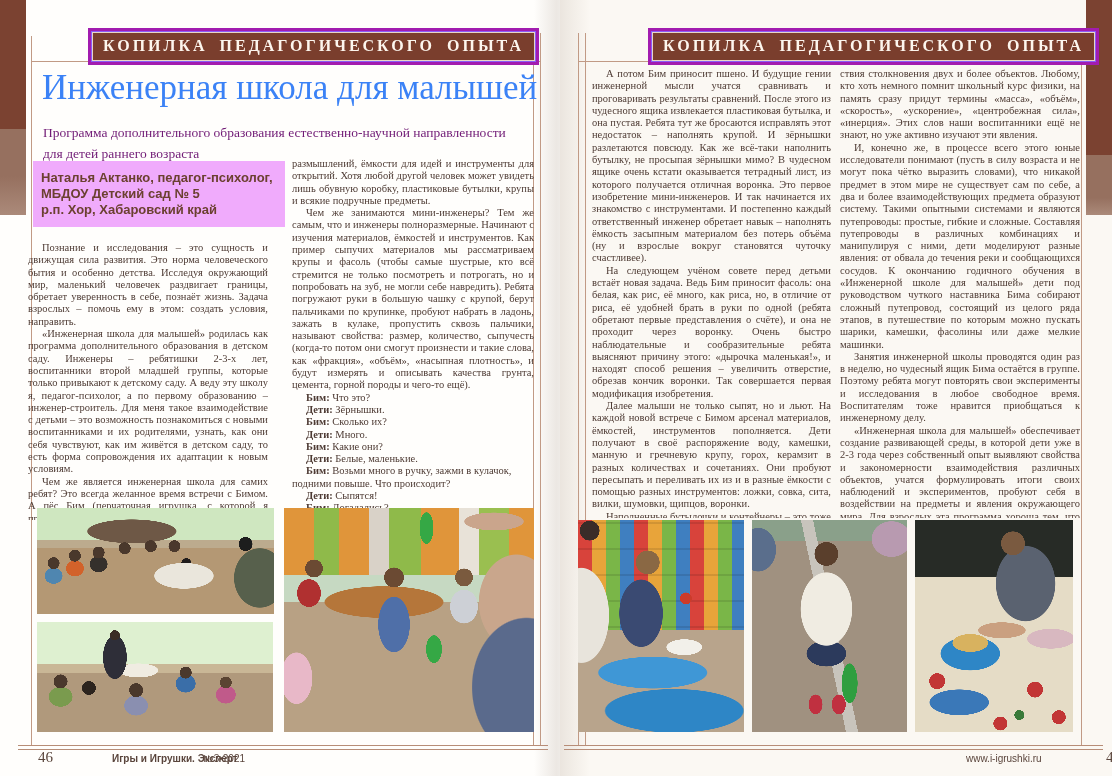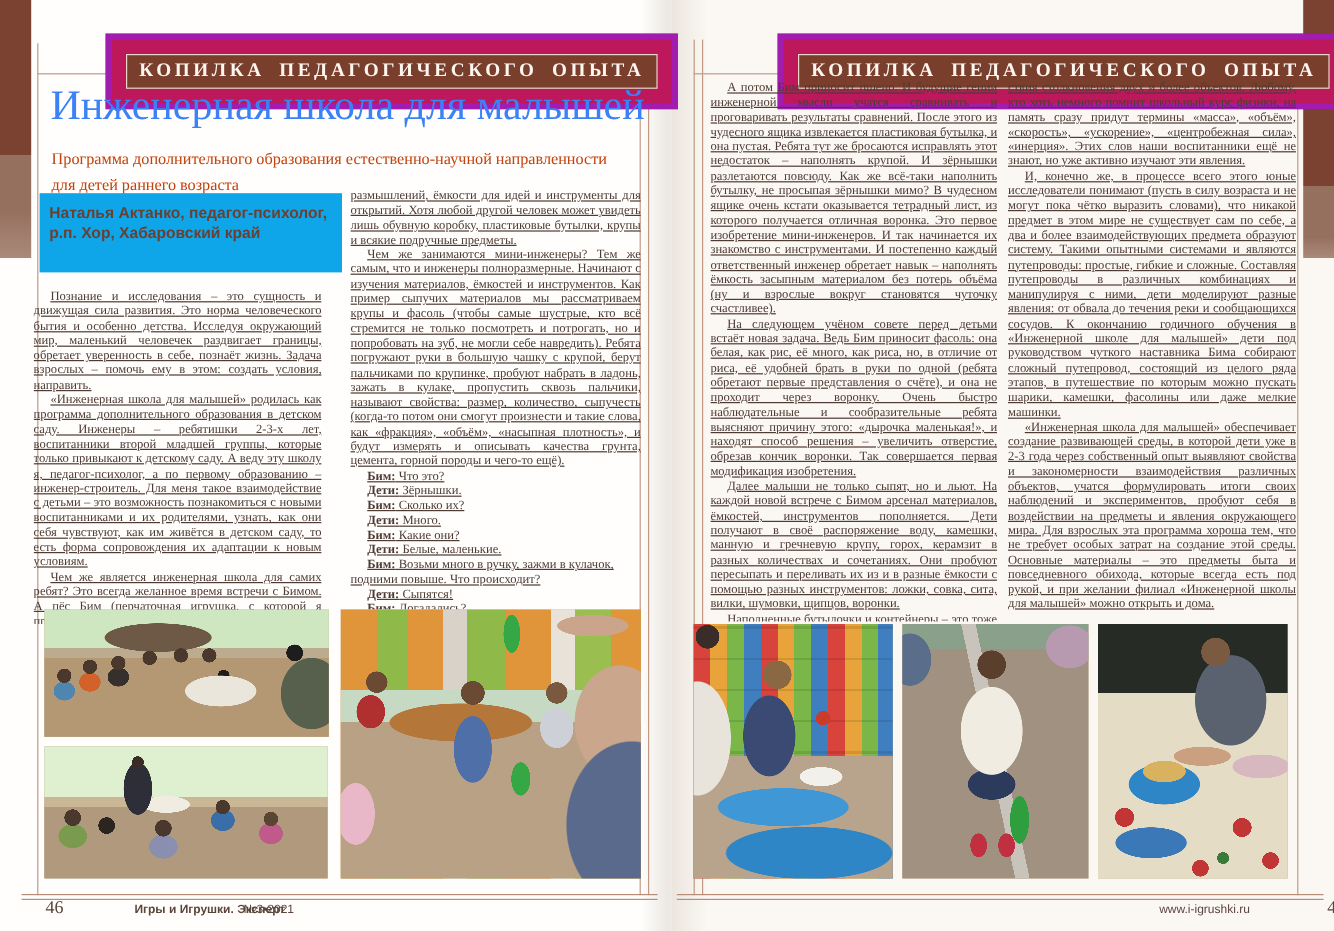--- a/index.html
+++ b/index.html
@@ -9,32 +9,32 @@
   .edge-strip{position:absolute;top:0;width:26px;height:215px;}
   .edge-strip.left{left:0;background:linear-gradient(#7b4231 0 60%,#96705f 60% 82%,#ab8a7a 100%);}
   .edge-strip.right{right:0;background:linear-gradient(#7b4231 0 72%,#96705f 72% 92%,#ab8a7a 100%);}
   
   .gutter{position:absolute;left:534px;top:0;width:56px;height:776px;
           background:linear-gradient(to right,rgba(120,95,75,0) 0%,rgba(120,95,75,.14) 40%,rgba(120,95,75,.10) 55%,rgba(120,95,75,0) 100%);}
   .pagetint{position:absolute;left:560px;top:0;width:552px;height:776px;background:#fbf8f3;}
   
   .fl{position:absolute;background:#c19a85;}
   
-  .banner{position:absolute;border:5px solid #a21caf;background:#be185d;padding:12px;}
+  .banner{position:absolute;border:3px solid #a21caf;background:#8b5cf6;padding:1px;}
   .banner .inner{background:#7a3e2d;border:1px solid #e9d6c6;color:#fdf6ee;
       font:bold 16px "Liberation Serif", serif;letter-spacing:3px;word-spacing:5px;
       text-align:center;padding:4px 10px 5px;white-space:nowrap;}
   
   .title{position:absolute;left:42px;top:68px;width:500px;font:400 35px "Liberation Serif", serif;color:#3b82f6;}
-  .subtitle{position:absolute;left:43px;top:122px;width:500px;font:13.5px "Liberation Serif", serif;color:#c2410c;line-height:21px;}
-  .author-band{position:absolute;left:33px;top:161px;width:252px;height:66px;background:#0ea5e9;}
+  .subtitle{position:absolute;left:43px;top:122px;width:500px;font:13.5px "Liberation Serif", serif;color:#701a75;line-height:21px;}
+  .author-band{position:absolute;left:33px;top:161px;width:252px;height:66px;background:#f0abfc;}
   .author-band .in{padding:9px 0 0 8px;font:bold 13px "Liberation Sans", sans-serif;color:#6b4030;line-height:16px;}
   
   .col{position:absolute;overflow:hidden;font:10.5px "Liberation Serif", serif;color:#4e3b34;line-height:12.3px;}
-  .col p{margin:0;text-align:justify;text-indent:14px;text-decoration:underline;}
+  .col p{margin:0;text-align:justify;text-indent:14px;}
   .col p.cont{text-indent:0;}
   .col p.dlg{text-align:left;text-indent:14px;}
   .col p.dlg b{color:#4e3b34;}
   
   .photo{position:absolute;overflow:hidden;background-color:#b49874;}
   #ph1{left:37px;top:508px;width:237px;height:106px;background-image:
     radial-gradient(circle 7px at 88% 34%,#1d1d1d 98%,transparent),
     radial-gradient(ellipse 30px 13px at 62% 64%,#eae6dc 98%,transparent),
     radial-gradient(circle 5px at 63% 52%,#201c1c 98%,transparent),
     radial-gradient(ellipse 26px 30px at 94% 66%,#57604c 98%,transparent),
@@ -153,20 +153,21 @@
   </div>
 
   <div class="title">Инженерная школа для малышей</div>
   <div class="subtitle">
     <div>Программа дополнительного образования естественно-научной направленности</div>
     <div>для детей раннего возраста</div>
   </div>
   <div class="author-band">
     <div class="in">
       <div>Наталья Актанко, педагог-психолог,</div>
+      <div>МБДОУ Детский сад № 5</div>
       <div>р.п. Хор, Хабаровский край</div>
     </div>
   </div>
 
   <div class="col" style="left:28px;top:230px;width:240px;height:278px;margin-top:12px;">
     <p class="para">Познание и исследования – это сущность и движущая сила развития. Это норма человеческого бытия и особенно детства. Исследуя окружающий мир, маленький человечек раздвигает границы, обретает уверенность в себе, познаёт жизнь. Задача взрослых – помочь ему в этом: создать условия, направить.</p>
     <p class="para">«Инженерная школа для малышей» родилась как программа дополнительного образования в детском саду. Инженеры – ребятишки 2-3-х лет, воспитанники второй младшей группы, которые только привыкают к детскому саду. А веду эту школу я, педагог-психолог, а по первому образованию – инженер-строитель. Для меня такое взаимодействие с детьми – это возможность познакомиться с новыми воспитанниками и их родителями, узнать, как они себя чувствуют, как им живётся в детском саду, то есть форма сопровождения их адаптации к новым условиям.</p>
     <p class="para">Чем же является инженерная школа для самих ребят? Это всегда желанное время встречи с Бимом. А пёс Бим (перчаточная игрушка, с которой я прихожу к детям) – это научный руководитель нашей инженерной школы. На каждое заседание научного совета Бим приносит коллегам свой чудесный ящик, в котором всегда есть материал для</p>
   </div>
   <div class="col" style="left:292px;top:158px;width:242px;height:350px;">
@@ -194,20 +195,21 @@
 
   <div class="col" style="left:592px;top:68px;width:239px;height:450px;">
     <p class="para">А потом Бим приносит пшено. И будущие гении инженерной мысли учатся сравнивать и проговаривать результаты сравнений. После этого из чудесного ящика извлекается пластиковая бутылка, и она пустая. Ребята тут же бросаются исправлять этот недостаток – наполнять крупой. И зёрнышки разлетаются повсюду. Как же всё-таки наполнить бутылку, не просыпая зёрнышки мимо? В чудесном ящике очень кстати оказывается тетрадный лист, из которого получается отличная воронка. Это первое изобретение мини-инженеров. И так начинается их знакомство с инструментами. И постепенно каждый ответственный инженер обретает навык – наполнять ёмкость засыпным материалом без потерь объёма (ну и взрослые вокруг становятся чуточку счастливее).</p>
     <p class="para">На следующем учёном совете перед детьми встаёт новая задача. Ведь Бим приносит фасоль: она белая, как рис, её много, как риса, но, в отличие от риса, её удобней брать в руки по одной (ребята обретают первые представления о счёте), и она не проходит через воронку. Очень быстро наблюдательные и сообразительные ребята выясняют причину этого: «дырочка маленькая!», и находят способ решения – увеличить отверстие, обрезав кончик воронки. Так совершается первая модификация изобретения.</p>
     <p class="para">Далее малыши не только сыпят, но и льют. На каждой новой встрече с Бимом арсенал материалов, ёмкостей, инструментов пополняется. Дети получают в своё распоряжение воду, камешки, манную и гречневую крупу, горох, керамзит в разных количествах и сочетаниях. Они пробуют пересыпать и переливать их из и в разные ёмкости с помощью разных инструментов: ложки, совка, сита, вилки, шумовки, щипцов, воронки.</p>
     <p class="para">Наполненные бутылочки и контейнеры – это тоже объекты для исследований и модификаций. Ребята сравнивают их не только по качеству и количеству наполнителя, но и по весу, скорости и продолжительности падения, кручения и особенностям качения по прямой и наклонной плоскости. Немало их интересуют также процесс и послед-</p>
   </div>
   <div class="col" style="left:840px;top:68px;width:240px;height:450px;">
     <p class="para cont">ствия столкновения двух и более объектов. Любому, кто хоть немного помнит школьный курс физики, на память сразу придут термины «масса», «объём», «скорость», «ускорение», «центробежная сила», «инерция». Этих слов наши воспитанники ещё не знают, но уже активно изучают эти явления.</p>
     <p class="para">И, конечно же, в процессе всего этого юные исследователи понимают (пусть в силу возраста и не могут пока чётко выразить словами), что никакой предмет в этом мире не существует сам по себе, а два и более взаимодействующих предмета образуют систему. Такими опытными системами и являются путепроводы: простые, гибкие и сложные. Составляя путепроводы в различных комбинациях и манипулируя с ними, дети моделируют разные явления: от обвала до течения реки и сообщающихся сосудов. К окончанию годичного обучения в «Инженерной школе для малышей» дети под руководством чуткого наставника Бима собирают сложный путепровод, состоящий из целого ряда этапов, в путешествие по которым можно пускать шарики, камешки, фасолины или даже мелкие машинки.</p>
+    <p class="para">Занятия инженерной школы проводятся один раз в неделю, но чудесный ящик Бима остаётся в группе. Поэтому ребята могут повторять свои эксперименты и исследования в любое свободное время. Воспитателям тоже нравится приобщаться к инженерному делу.</p>
     <p class="para">«Инженерная школа для малышей» обеспечивает создание развивающей среды, в которой дети уже в 2-3 года через собственный опыт выявляют свойства и закономерности взаимодействия различных объектов, учатся формулировать итоги своих наблюдений и экспериментов, пробуют себя в воздействии на предметы и явления окружающего мира. Для взрослых эта программа хороша тем, что не требует особых затрат на создание этой среды. Основные материалы – это предметы быта и повседневного обихода, которые всегда есть под рукой, и при желании филиал «Инженерной школы для малышей» можно открыть и дома.</p>
   </div>
 
   <div class="photo" id="phA"></div>
   <div class="photo" id="phB"></div>
   <div class="photo" id="phC"></div>
 
   <div class="foot-sm norm" style="left:966px;text-align:right;">www.i-igrushki.ru</div>
   <div class="pagenum" style="left:1086px;margin-left:20px;">47</div>
 

